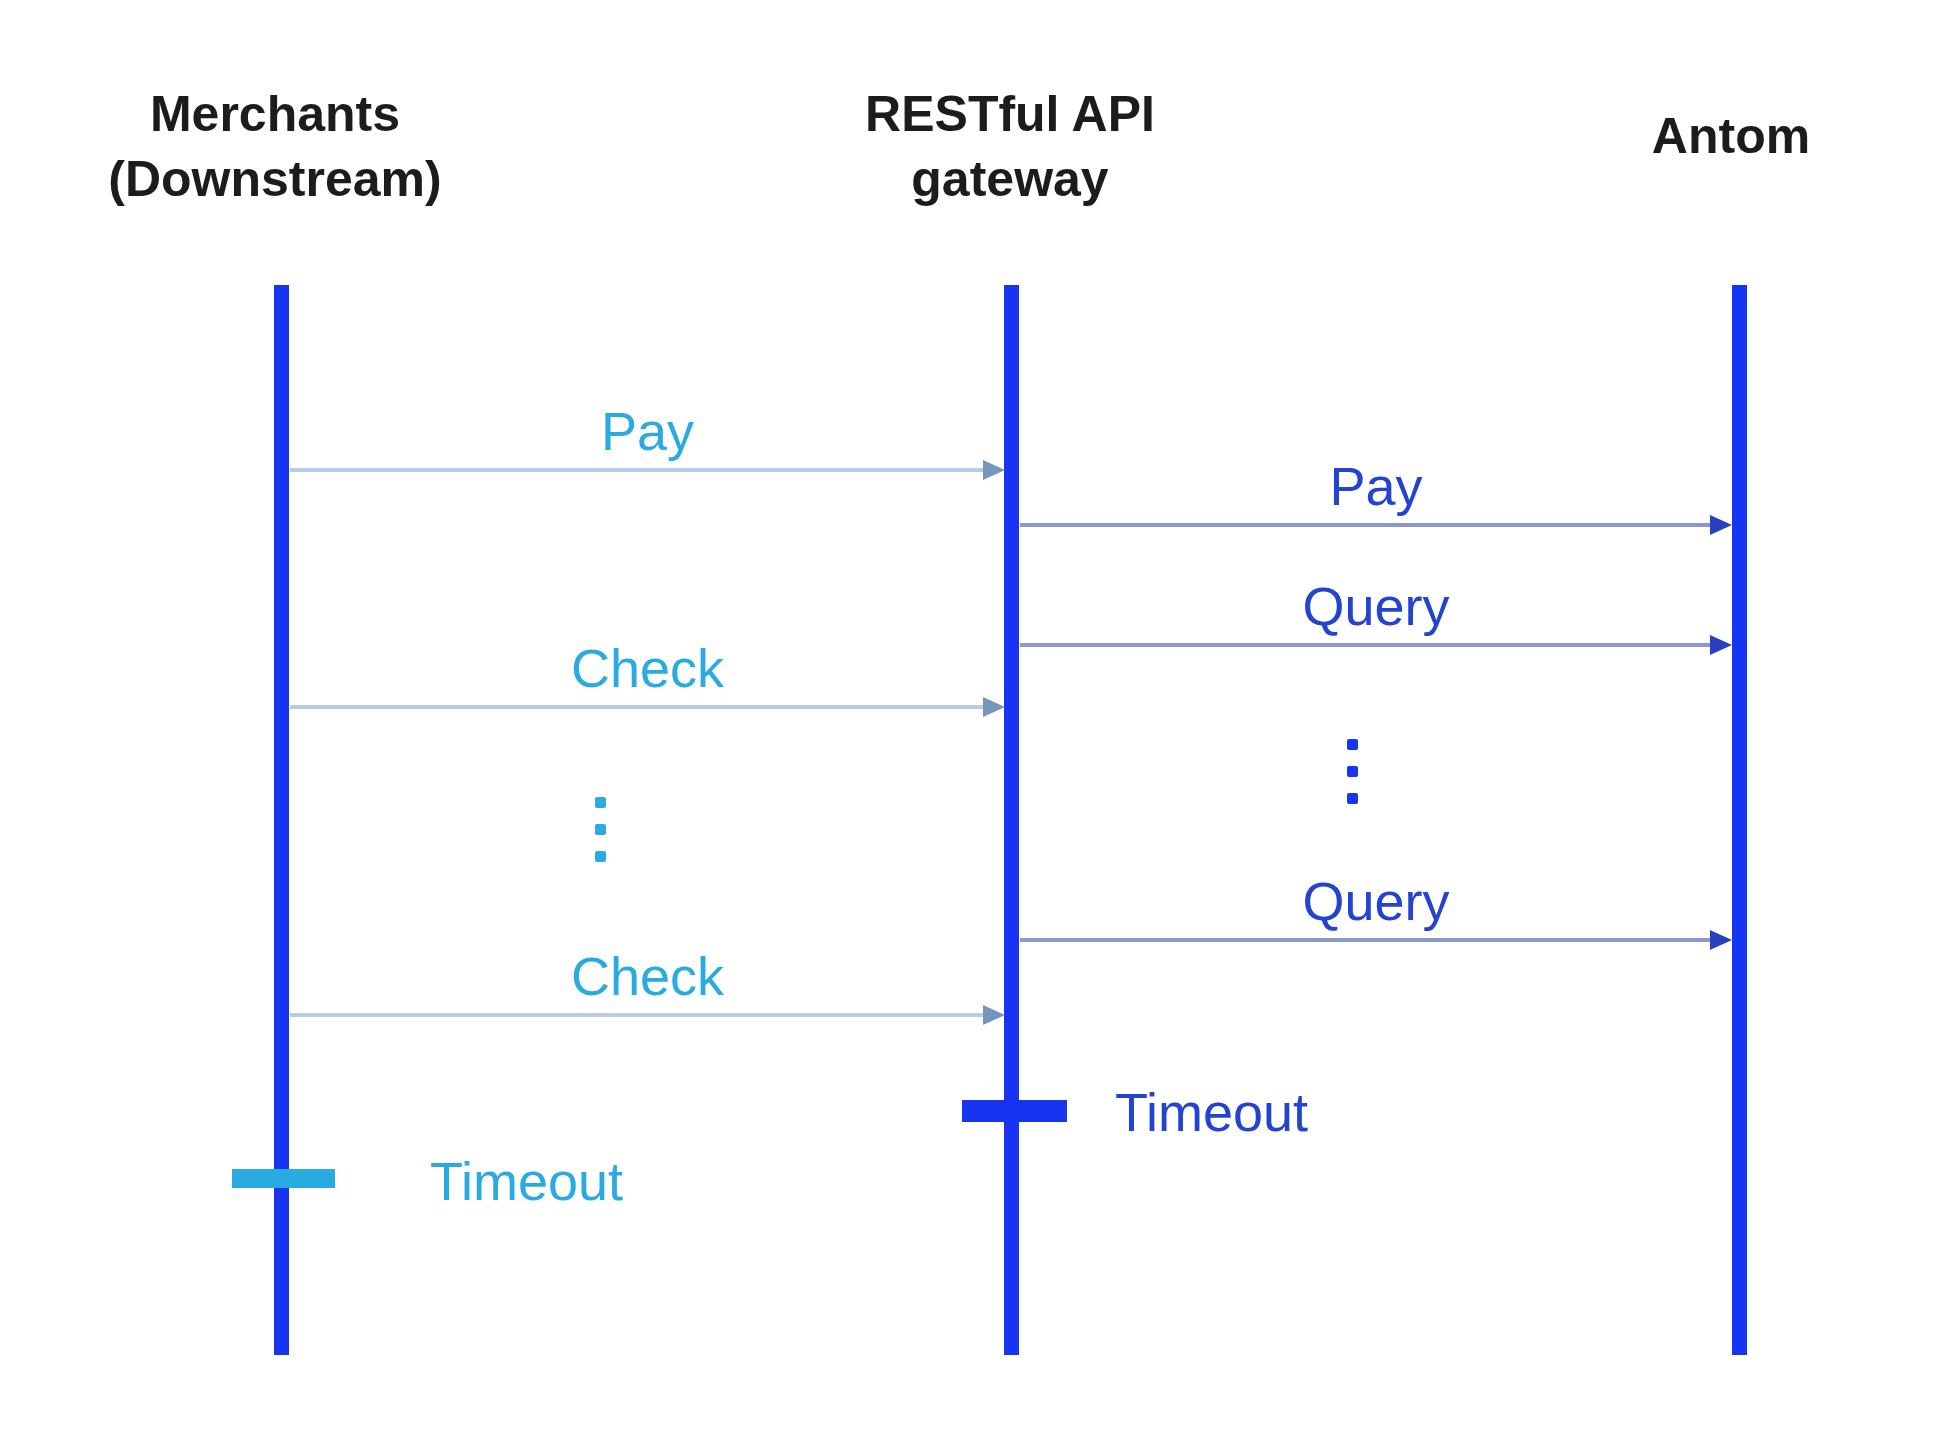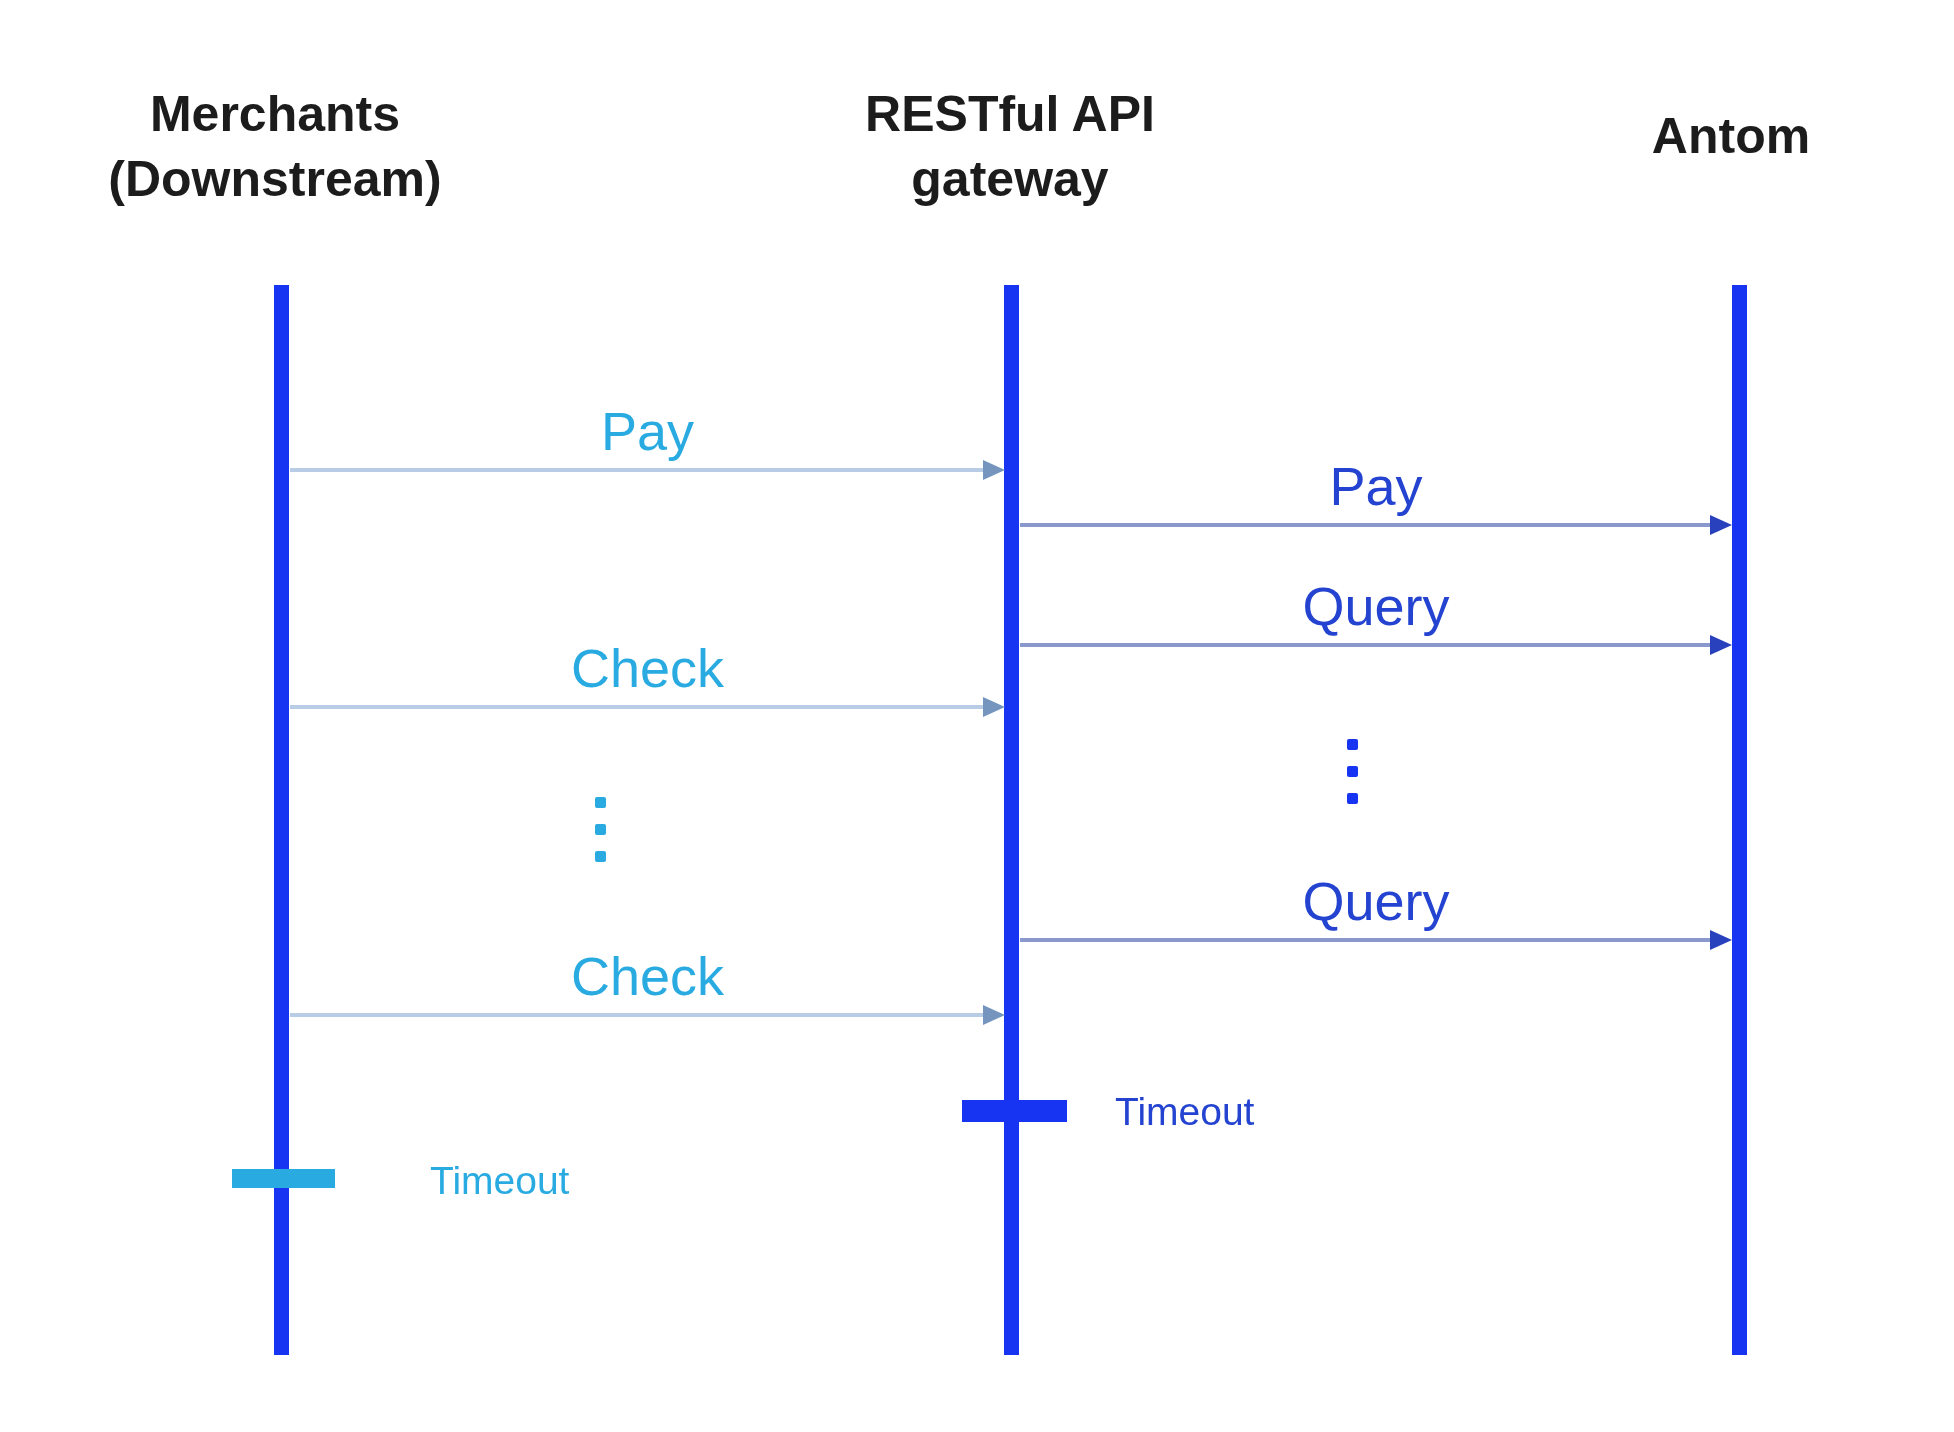--- a/index.html
+++ b/index.html
@@ -24,21 +24,21 @@
   .a-label{position:absolute;left:0;width:100%;bottom:8px;text-align:center;font-size:54px;}
   .light{color:var(--light-accent,#29abe2);}
   .dark{color:var(--dark-accent,#2343d0);}
   .dots{position:absolute;}
   .dots i{display:block;width:11px;height:11px;border-radius:2px;margin-bottom:16px;}
   .light-dots i{background:var(--light-accent,#29abe2);}
   .dark-dots i{background:var(--lifeline,#1634f1);}
   .tbar{position:absolute;}
   .tbar-gateway{background:var(--lifeline,#1634f1);}
   .tbar-merchants{background:var(--light-accent,#29abe2);}
-  .t-label{position:absolute;font-size:39px;line-height:62px;}
+  .t-label{position:absolute;font-size:54px;line-height:62px;}
 </style>
 </head>
 <body>
 
 <div class="canvas">
 
   <div class="actor" style="left:15px;top:82px;">Merchants
 (Downstream)</div>
   <div class="actor" style="left:750px;top:82px;">RESTful API
 gateway</div>

